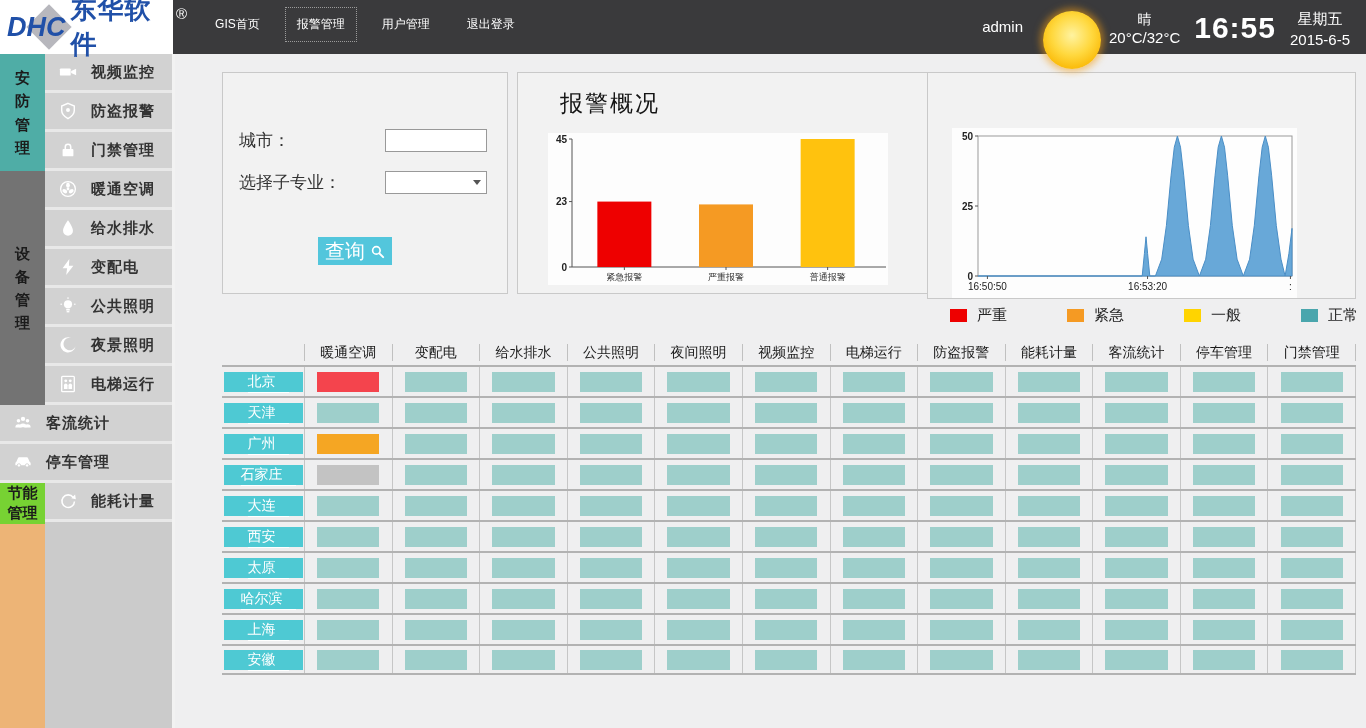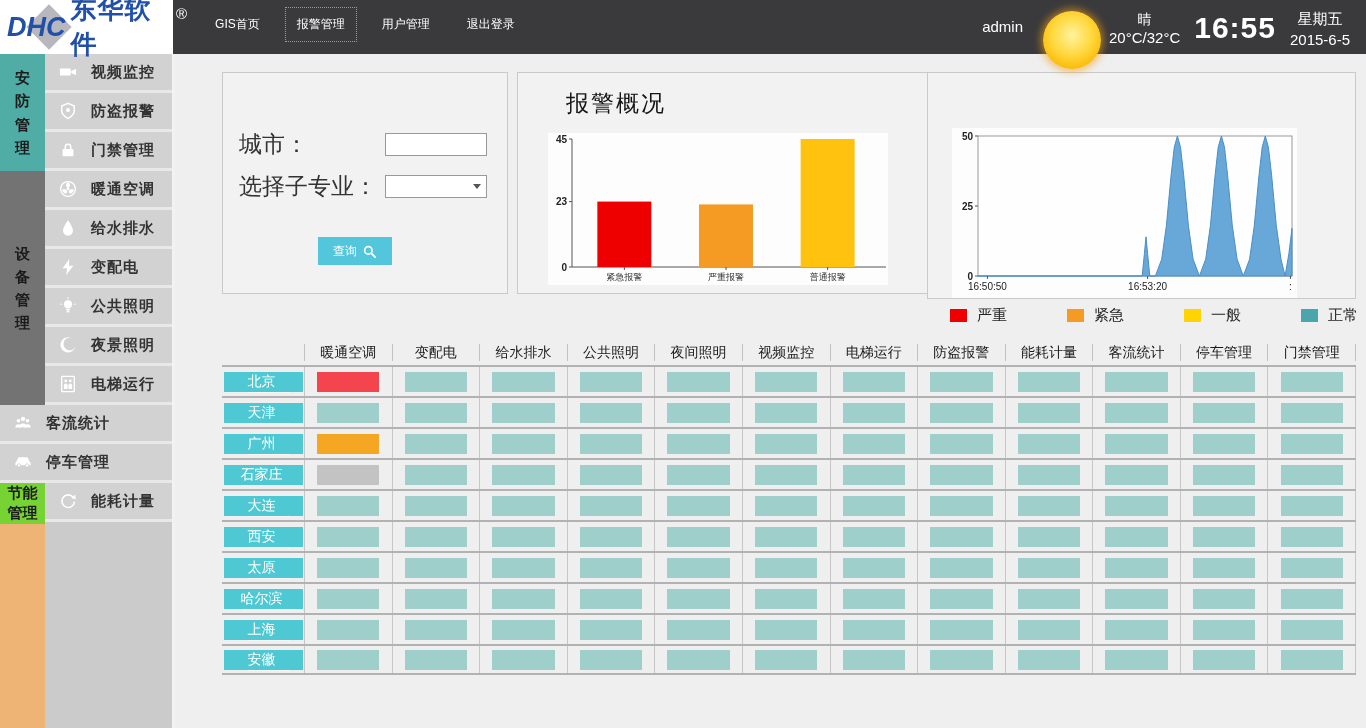--- a/index.html
+++ b/index.html
@@ -43,33 +43,33 @@
   .sb-fill .rest { flex:1; background:#cbcbcb; }
 
   main { flex:1; position:relative; background:#efeff0; }
   .panel { position:absolute; background:#f2f2f2; border:1px solid #c9c9c9; }
   .panel-title { font-size:23px; color:#141414; letter-spacing:2px; margin:15px 0 0 42px; }
 
   
   .filter-panel { left:47px; top:18px; width:286px; height:222px; }
   .f-row { position:absolute; left:16px; right:20px; display:flex; align-items:center; justify-content:space-between; }
   .f-row.r1 { top:56px; } .f-row.r2 { top:98px; }
-  .f-label { font-size:23px; color:#333;text-align:right; }
+  .f-label { font-size:17px; color:#333;text-align:right; }
   .f-input { width:102px; height:23px; border:1px solid #999; background:#fff; font-size:14px; padding:0 4px; }
   .sel-wrap { position:relative; width:102px; height:23px; }
   .sel-wrap select { width:100%; height:100%; border:1px solid #999; background:#fff;
     -webkit-appearance:none; appearance:none; font-size:14px; padding:0 4px; }
   .sel-caret { position:absolute; right:6px; top:9px; width:0; height:0; pointer-events:none;
     border-left:4px solid transparent; border-right:4px solid transparent; border-top:5px solid #555; }
   .search-btn { position:absolute; left:95px; top:164px; width:74px; height:28px; background:#53c6dc; border:none;
-    color:#fff; font-size:12px; display:flex; align-items:center; justify-content:center; gap:5px; cursor:pointer; }
+    color:#fff; font-size:20px; display:flex; align-items:center; justify-content:center; gap:5px; cursor:pointer; }
   .search-btn svg { width:15px; height:15px; }
 
   
-  .overview-panel { left:342px; top:18px; width:456px; height:222px;padding-left:6px; }
+  .overview-panel { left:342px; top:18px; width:456px; height:222px; }
   .record-panel  { left:752px; top:18px; width:429px; height:227px; }
   .chart-holder { position:absolute; background:#fdfdfd; }
   .bar-holder  { left:30px; top:60px; width:340px; height:152px; }
   .area-holder { left:24px; top:55px; width:345px; height:170px; }
 
   .legend-row { position:absolute; left:775px; top:252px; width:408px; display:flex; justify-content:space-between; }
   .legend-item { display:flex; align-items:center; gap:10px; }
   .legend-swatch { width:17px; height:13px; }
   .legend-label { font-size:15px; color:#222; }
 

